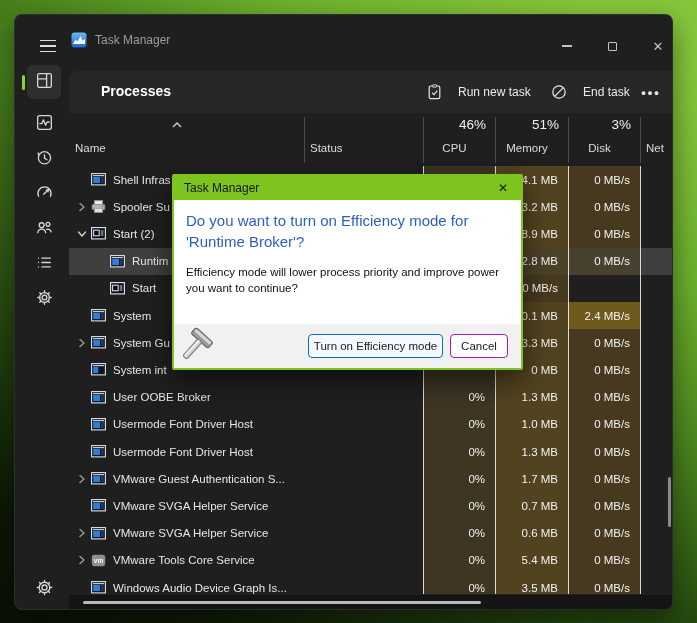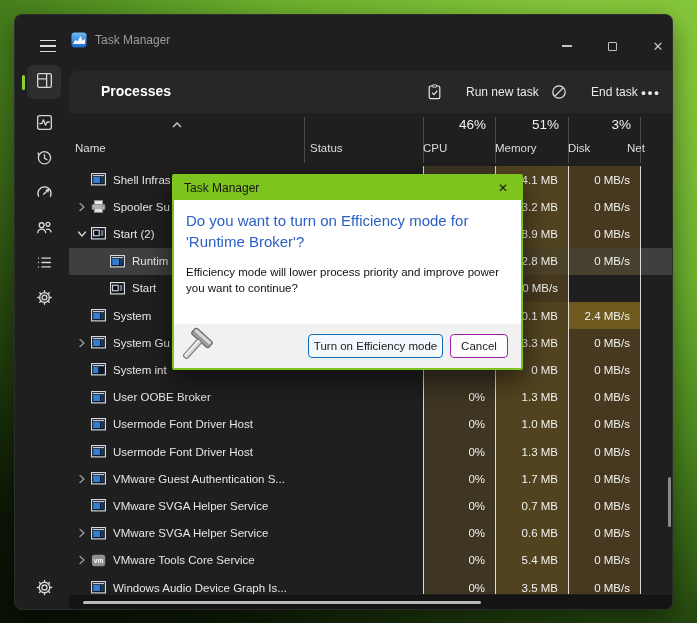--- a/index.html
+++ b/index.html
@@ -31,34 +31,34 @@
   .sidebar { position:absolute; left:0; top:48px; bottom:0; width:54px; }
   .side-item { position:absolute; left:12px; width:34px; height:34px; border-radius:6px;
     display:flex; align-items:center; justify-content:center; }
   .side-item.sel { background:#2e2e2e; }
   .side-accent { position:absolute; left:7px; width:3px; height:15px; border-radius:2px; }
 
   
   .card { position:absolute; left:54px; top:56px; width:604px; height:539px;
     background:#272727; border-top-left-radius:8px; overflow:hidden; }
   .toolbar-title { position:absolute; left:32px; top:12px; font-size:14px; font-weight:700; color:#fff; }
-  .tbtn { position:absolute; top:6px; height:30px; display:flex; align-items:center; gap:24px;
+  .tbtn { position:absolute; top:6px; height:30px; display:flex; align-items:center; gap:16px;
     color:#eaeaea; font-size:12px; border-radius:4px; padding:0 6px; }
   .tbtn-run { left:352px; } .tbtn-end { left:476px; }
   .tbtn-more { left:566px; width:32px; justify-content:center; letter-spacing:2px; font-size:13px; font-weight:700; }
 
   .tablearea { position:absolute; left:0; top:42px; right:0; bottom:0; background:#1f1f1f; }
 
   
   .thead { position:absolute; left:0; top:0; width:604px; height:53px; }
   .hsep { position:absolute; top:4px; height:46px; width:1px; background:#4c4c4c; }
   .h-caret { position:absolute; left:101px; top:3px; }
   .h-lab { position:absolute; top:29px; font-size:11.5px; color:#dcdcdc; }
   .h-pct { position:absolute; top:4px; font-size:13.5px; color:#f0f0f0; text-align:right; }
-  .h-rlab { position:absolute; top:29px; font-size:11.5px; color:#dcdcdc; text-align:left; }
+  .h-rlab { position:absolute; top:29px; font-size:11.5px; color:#dcdcdc; text-align:center; }
 
   
   .tbody { position:absolute; left:0; top:53px; width:604px; height:428px; overflow:hidden; background:#1f1f1f; }
   .row { position:absolute; left:0; width:604px; height:27.2px; display:grid;
     grid-template-columns:235px 119px 72px 73px 72px 33px; }
   .row.sel .c-name, .row.sel .c-status, .row.sel .c-net { background:#3f3f3f; }
   .cell { height:100%; display:flex; align-items:center; }
   .c-name { padding-left:4px; color:#e6e6e6; font-size:11.5px; gap:0; overflow:hidden; white-space:nowrap; }
   .chevbox { width:18px; height:100%; display:flex; align-items:center; justify-content:center; flex:0 0 18px; }
   .rowico { width:15px; height:15px; margin-right:7px; flex:0 0 15px; }
@@ -220,21 +220,21 @@
 
           <div class="h-pct" style="left:354px;width:63px">46%</div>
           <div class="h-rlab" style="left:354px;width:63px">CPU</div>
 
           <div class="h-pct" style="left:426px;width:64px">51%</div>
           <div class="h-rlab" style="left:426px;width:64px">Memory</div>
 
           <div class="h-pct" style="left:499px;width:63px">3%</div>
           <div class="h-rlab" style="left:499px;width:63px">Disk</div>
 
-          <div class="h-rlab" style="left:558px">Net</div>
+          <div class="h-rlab" style="left:577px">Net</div>
         </div>
 
         <div class="tbody" id="tbody">
 
         <div class="row" style="top: 0px;">
               <div class="cell c-name">
                 <span class="chevbox"></span>
                 <span class="rowico"><svg width="15" height="15" viewBox="0 0 15 15">
                     <rect x="0.6" y="1.6" width="13.8" height="11.3" fill="#0e1724" stroke="#dfe3ea" stroke-width="1.1"></rect>
                     <rect x="2" y="3" width="11" height="1.2" fill="#c7cdd6"></rect>

